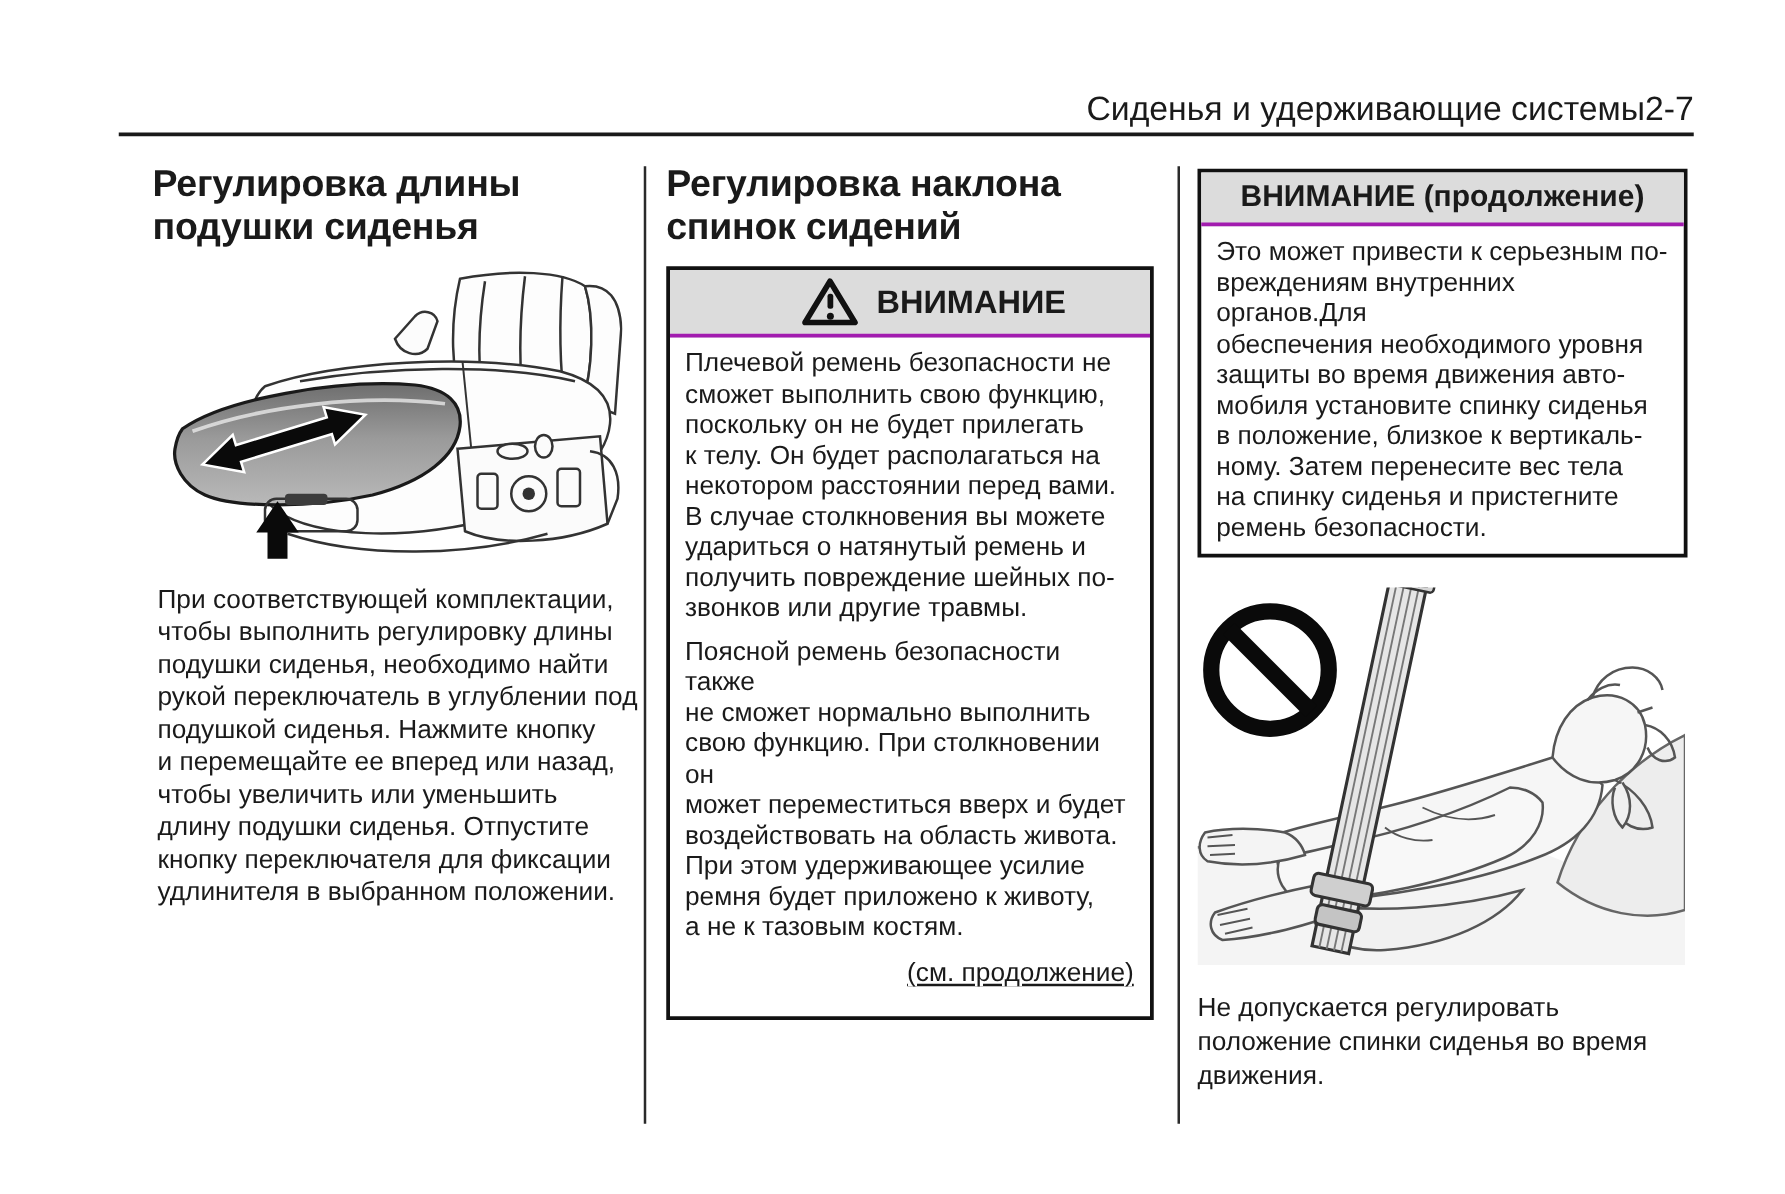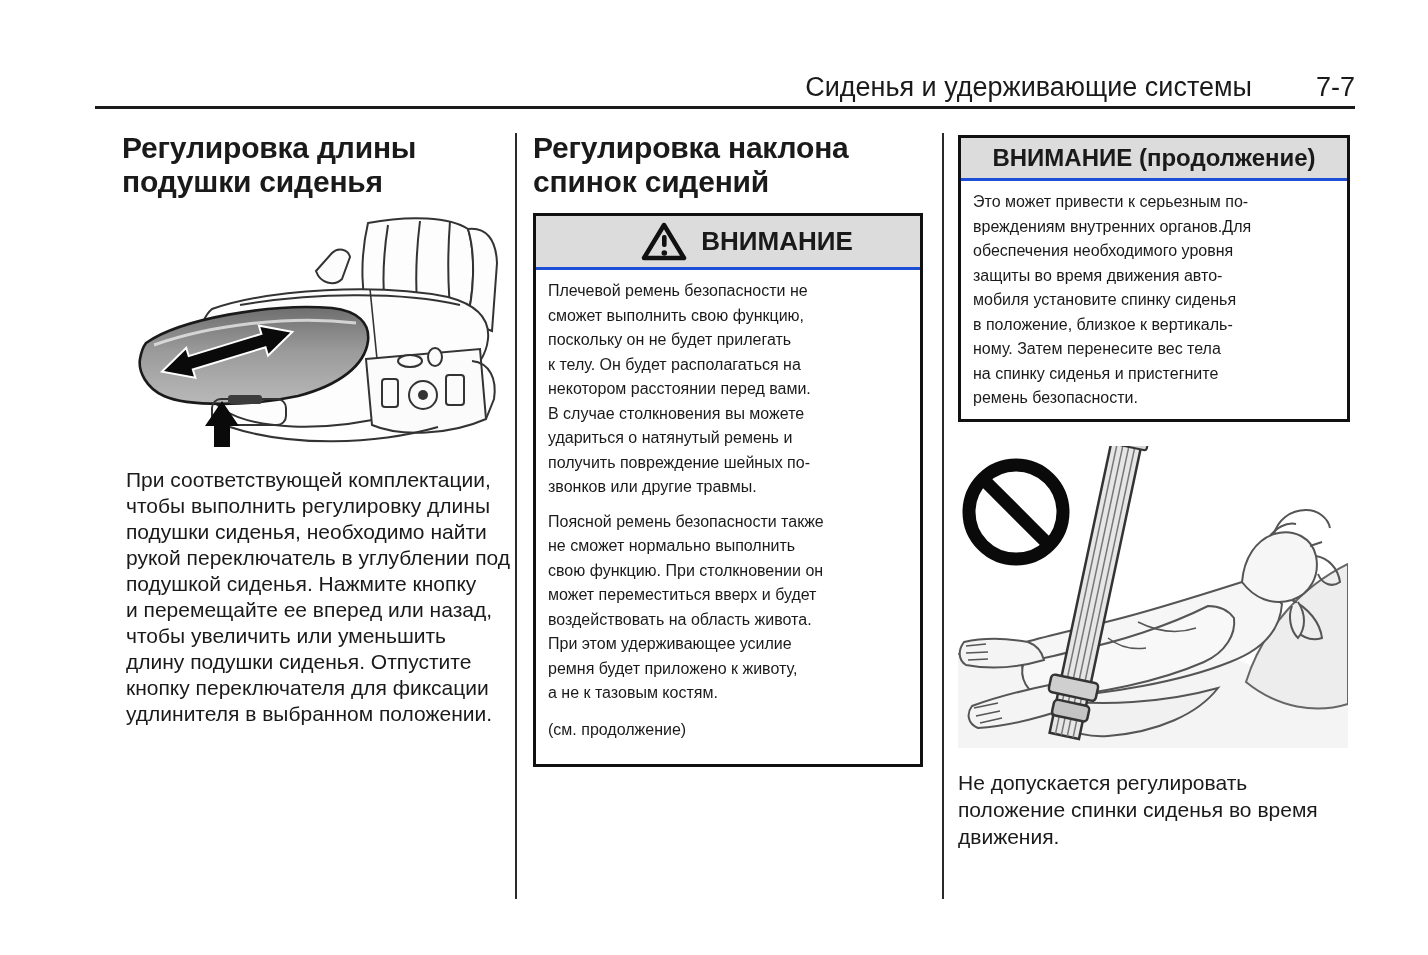--- a/index.html
+++ b/index.html
@@ -4,21 +4,21 @@
 <style>
   html,body{margin:0;padding:0;}
   body{
     width:1428px;height:955px;position:relative;overflow:hidden;
     background:#ffffff;color:#1a1a1a;
     font-family:"Liberation Sans","DejaVu Sans",sans-serif;
   }
   
   .running-header{
     position:absolute;top:72px;left:95px;width:1260px;
-    display:flex;justify-content:flex-end;align-items:baseline;gap:64px;
+    display:flex;justify-content:flex-end;align-items:baseline;
     font-size:27px;
   }
   .header-rule{position:absolute;top:106px;left:95px;width:1260px;height:3px;background:#1a1a1a;}
 
   
   .divider{position:absolute;top:133px;height:766px;width:2px;background:#2a2a2a;}
   #divider-1{left:515px;}
   #divider-2{left:942px;}
 
   
@@ -34,41 +34,41 @@
   .body-text{font-size:21px;line-height:26px;white-space:pre-line;margin:4px;}
 
   .illustration{display:block;}
   #col-left .illustration{margin:14px 0 16px -2px;}
   #col-right .illustration{margin-top:24px;}
 
   
   .warnbox{border:3px solid #111;background:#fff;}
   #col-mid .warnbox{margin-top:14px;}
   .warnbox-header{
-    background:#dcdcdc;border-bottom:3px solid #1d4ed8;
+    background:#dcdcdc;border-bottom:3px solid #a21caf;
     display:flex;align-items:center;justify-content:center;gap:14px;
     font-weight:bold;
   }
   #col-mid .warnbox-header{height:51px;font-size:26px;padding-left:38px;}
   #col-right .warnbox-header{height:40px;font-size:24px;}
   .warnbox-body{padding:9px 11px 8px 12px;}
-  .warnbox-body p{margin:0 0 10px 0;font-size:16px;line-height:24.5px;white-space:pre-line;}
+  .warnbox-body p{margin:0 0 10px 0;font-size:21px;line-height:24.5px;white-space:pre-line;}
   #col-right .warnbox-body p{margin:0;line-height:24.5px;}
-  .continuation{font-size:21.5px;margin:0;padding:2px 2px 4px 0;}
+  .continuation{text-align:right;font-size:21.5px;margin:0;padding:2px 2px 4px 0;text-decoration:underline;}
 
   .caption{font-size:21px;line-height:27px;white-space:pre-line;}
 
   .warn-tri{flex:0 0 auto;}
 </style>
 </head>
 <body>
 
 <div class="running-header">
   <span>Сиденья и удерживающие системы</span>
-  <span>7-7</span>
+  <span>2-7</span>
 </div>
 <div class="header-rule"></div>
 
 <div class="divider" id="divider-1"></div>
 <div class="divider" id="divider-2"></div>
 
 <div class="col" id="col-left">
   <h2 class="section-heading">Регулировка длины
 подушки сиденья</h2>
 

